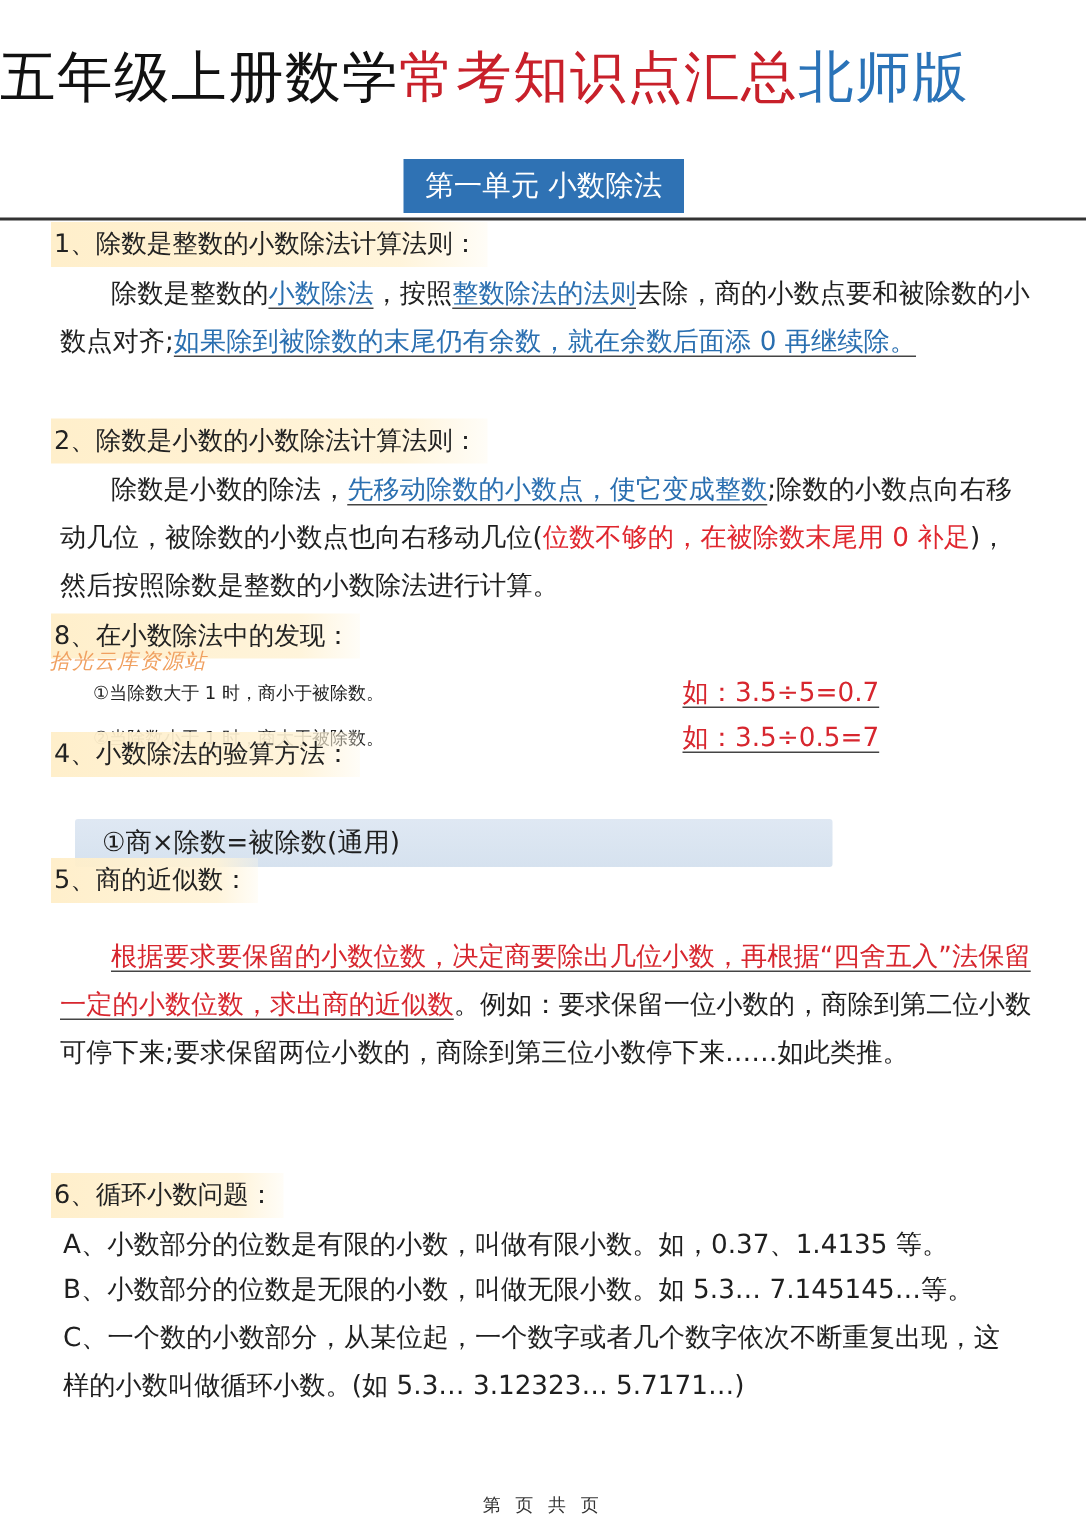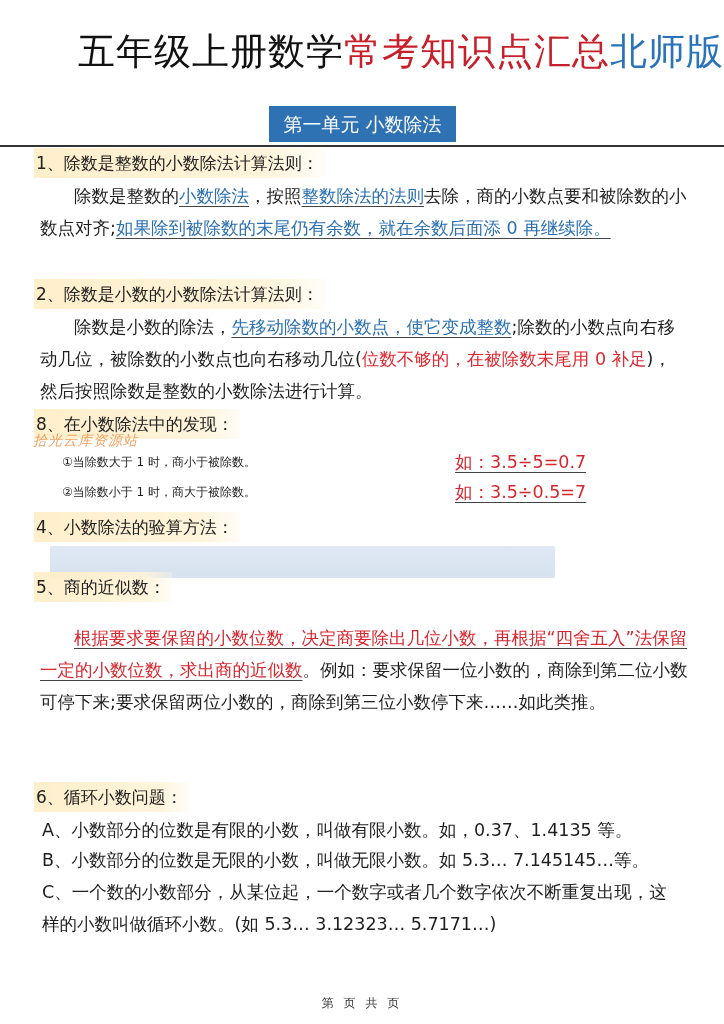--- a/index.html
+++ b/index.html
@@ -1,21 +1,21 @@
 <!DOCTYPE html>
 <html><head>
 <meta charset="utf-8">
 <style>
   html, body { margin: 0; padding: 0; }
   body {
     width: 724px; height: 1024px; background: #ffffff; position: relative; overflow: hidden;
     font-family: "DejaVu Sans", "Liberation Sans", sans-serif; color: #1a1a1a;
   }
   .title {
-    position: absolute; top: 28px; left: 0; width: 724px; text-align: right;
+    position: absolute; top: 28px; left: 0; width: 724px; text-align: left;
     font-size: 37px; font-weight: normal; letter-spacing: 1px; line-height: 48px;
   }
   .title .t-black { color: #111111; }
   .title .t-red { color: #c8202a; }
   .title .t-blue { color: #2a73b8; }
   .unit-badge {
     position: absolute; top: 106px; left: 269px; width: 187px; height: 36px;
     background: #2f72b4; color: #ffffff; font-size: 19px; line-height: 36px; text-align: center;
   }
   .rule {
@@ -74,22 +74,23 @@
   <span class="indent"></span><span>除数是小数的除法，</span><span class="u-blue">先移动除数的小数点，使它变成整数</span><span>;除数的小数点向右移动几位，被除数的小数点也向右移动几位(</span><span class="red">位数不够的，在被除数末尾用 0 补足</span><span>)，然后按照除数是整数的小数除法进行计算。</span>
 </div>
 
 <div class="heading" style="top:409px;">8、在小数除法中的发现：</div>
 <div class="watermark">拾光云库资源站</div>
 <div class="row" style="top:448px;">①当除数大于 1 时，商小于被除数。</div>
 <div class="example" style="top:448px;">如：3.5÷5=0.7</div>
 <div class="row" style="top:478px;">②当除数小于 1 时，商大于被除数。</div>
 <div class="example" style="top:478px;">如：3.5÷0.5=7</div>
 
-<div class="heading" style="top:512px;">4、小数除法的验算方法：</div>
+<div class="heading" style="top:488px;">4、小数除法的验算方法：</div>
 <div class="check-box">
+  <span class="check-item" style="left:18px;">①商×除数=被除数(通用)</span>
 </div>
 
 <div class="heading" style="top:572px;">5、商的近似数：</div>
 <div class="para" style="top:622px;">
   <span class="indent"></span><span class="u-red">根据要求要保留的小数位数，决定商要除出几位小数，再根据“四舍五入”法保留一定的小数位数，求出商的近似数</span><span>。例如：要求保留一位小数的，商除到第二位小数可停下来;要求保留两位小数的，商除到第三位小数停下来……如此类推。</span>
 </div>
 
 <div class="heading" style="top:782px;">6、循环小数问题：</div>
 <div class="para" style="top:815px; left:42px; width:640px; line-height:30px;">A、小数部分的位数是有限的小数，叫做有限小数。如，0.37、1.4135 等。</div>
 <div class="para" style="top:845px; left:42px; width:640px; line-height:30px;">B、小数部分的位数是无限的小数，叫做无限小数。如 5.3…  7.145145…等。</div>

